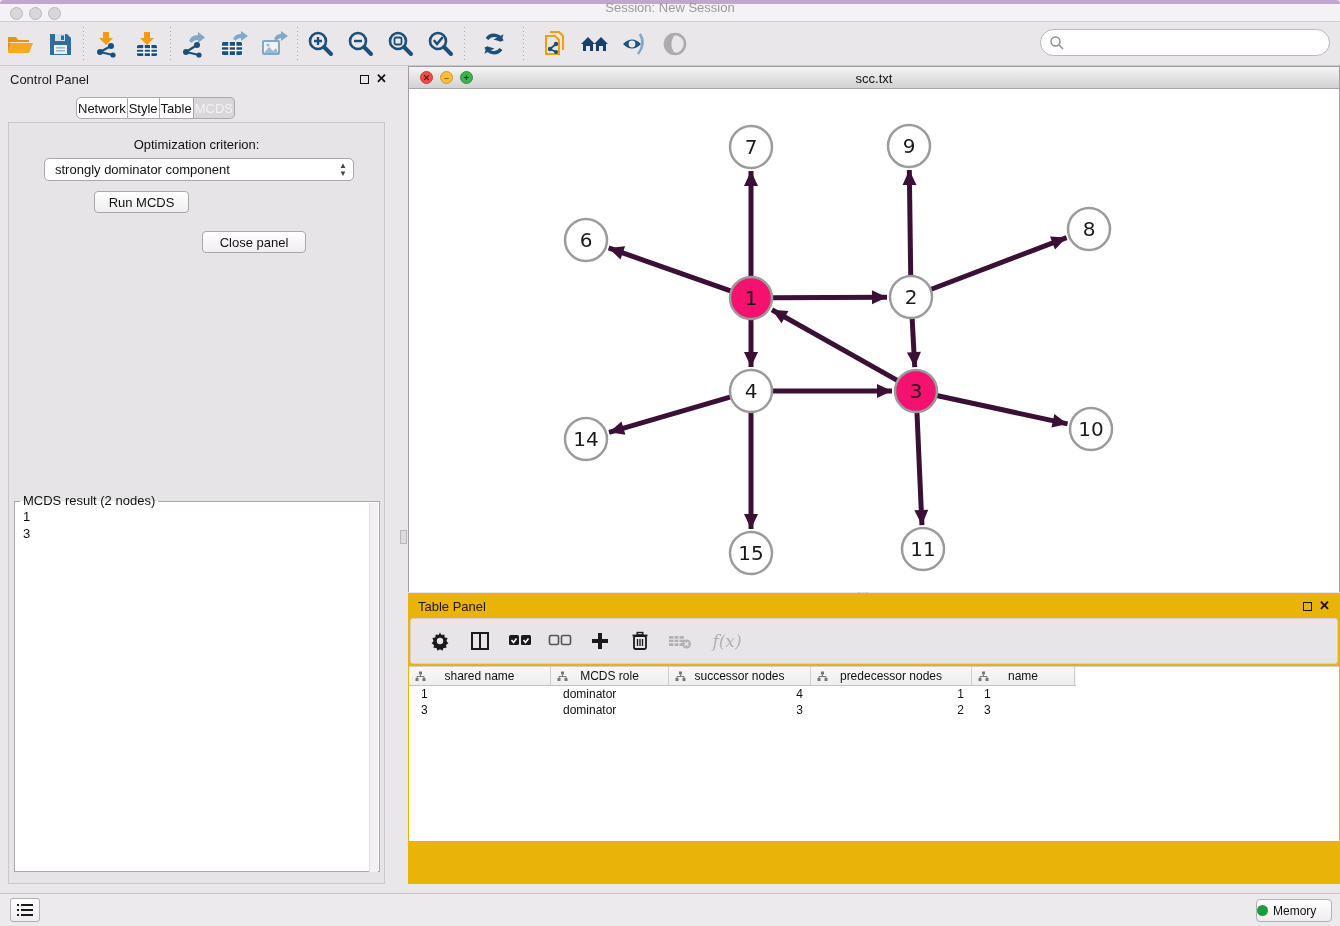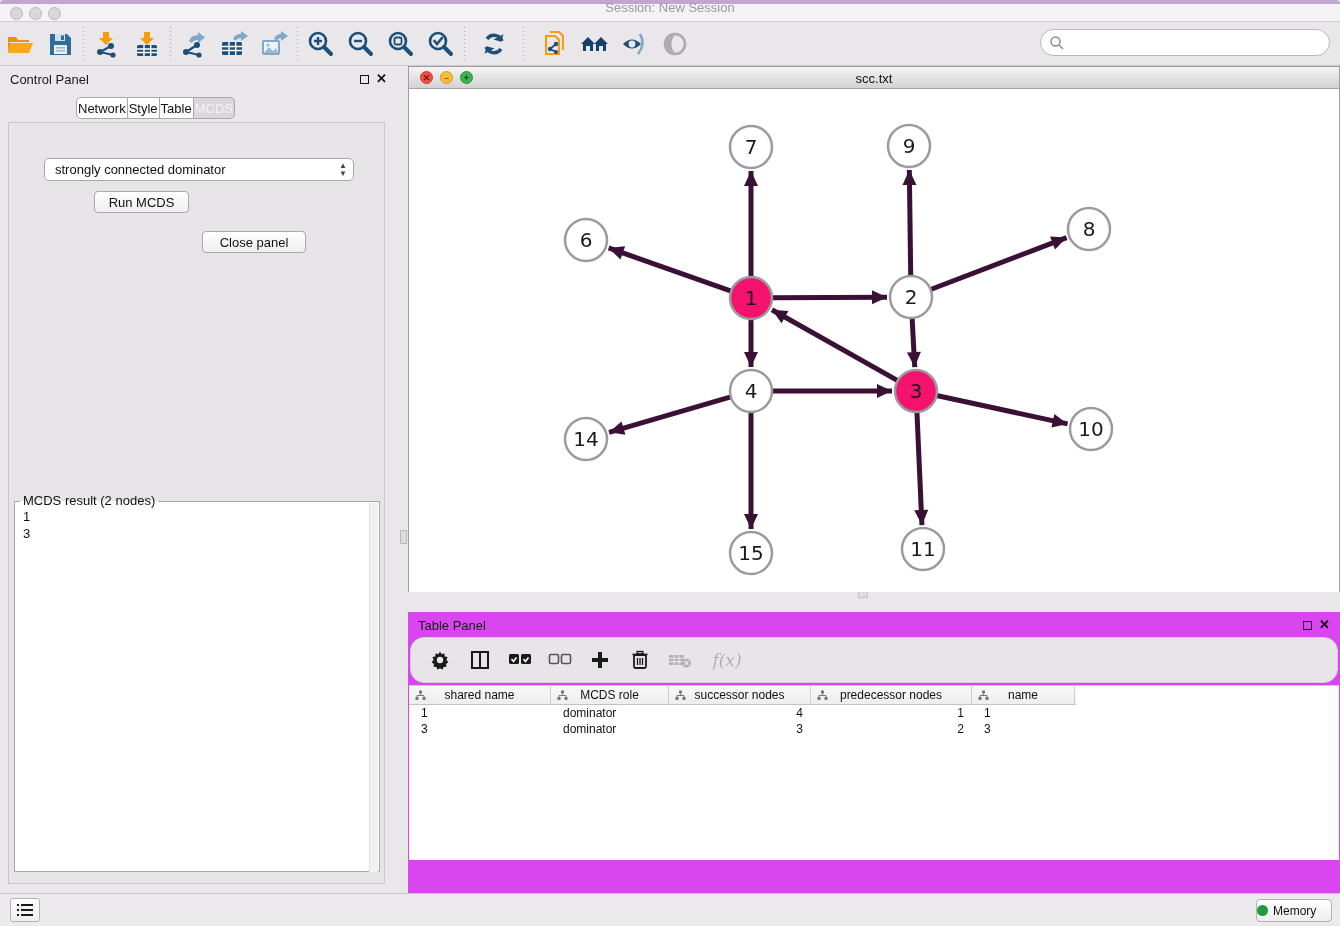--- a/index.html
+++ b/index.html
@@ -81,24 +81,24 @@
     background:linear-gradient(#f4f4f4,#d2d2d2); border-bottom:1px solid #a5a5a5; }
   .net-title { position:absolute; width:100%; text-align:center; top:4px; font-size:13px; color:#111; }
   .light { position:absolute; top:4px; width:13px; height:13px; border-radius:50%;
     font-size:9px; font-weight:bold; text-align:center; line-height:13px; cursor:pointer; }
   .l-red { background:#ee4f45; border:1px solid #c93a31; color:#71150f; }
   .l-yellow { background:#f7bd3c; border:1px solid #d09c2a; color:#8a6310; }
   .l-green { background:#3fb24e; border:1px solid #2f9040; color:#0d4d17; }
   .net-canvas { position:absolute; left:0; top:22px; width:930px; height:503px; background:#fff; }
 
   
-  .table-panel { position:absolute; left:408px; top:612px; width:932px; height:291px;
-    background:#d946ef; }
+  .table-panel { position:absolute; left:408px; top:593px; width:932px; height:291px;
+    background:#eab308; }
   .tp-toolbar { position:absolute; left:2px; top:25px; width:928px; height:46px;
-    background:#e7e5e7; border:1px solid #d2d0d2; border-radius:14px;
+    background:#e7e5e7; border:1px solid #d2d0d2; border-radius:3px;
     display:flex; align-items:center; padding-left:16px; gap:14px; }
   .tp-tb-btn { border:none; background:transparent; display:flex; align-items:center;
     justify-content:center; width:26px; height:26px; cursor:pointer; }
   .fx-label { font-family:"DejaVu Serif", serif; font-style:italic; font-size:17px; color:#b2b0b2; }
   .table-area { position:absolute; left:1px; top:73px; width:930px; height:175px;
     background:#fff; border-top:1px solid #cfcdcf; }
   .thead { display:flex; height:19px; background:linear-gradient(#f8f8f8,#eeeeee);
     border-bottom:1px solid #c3c3c3; width:667px; }
   .th { display:flex; align-items:center; justify-content:center; gap:5px;
     border-right:1px solid #cfcfcf; font-size:12px; color:#111; position:relative; cursor:pointer; }
@@ -280,22 +280,23 @@
   </div>
 
   <div class="tabgroup" style="left:76px; top:97px;">
     <div class="tab">Network</div>
     <div class="tab">Style</div>
     <div class="tab">Table</div>
     <div class="tab selected">MCDS</div>
   </div>
 
   <div class="cp-inner"></div>
+  <div class="opt-label">Optimization criterion:</div>
   <div class="combo">
-    <span>strongly connected dominator</span>
+    <span>strongly dominator component</span>
     <span class="updown">▲<br>▼</span>
   </div>
   <button class="btn" style="left:94px; top:191px; width:95px;">Run MCDS</button>
   <button class="btn" style="left:202px; top:191px; width:104px;margin-top:40px;">Close panel</button>
 
   <div class="result-box">
     <span class="result-legend">MCDS result (2 nodes)</span>
     <div class="result-lines">1
 3</div>
     <div class="result-scroll"></div>

